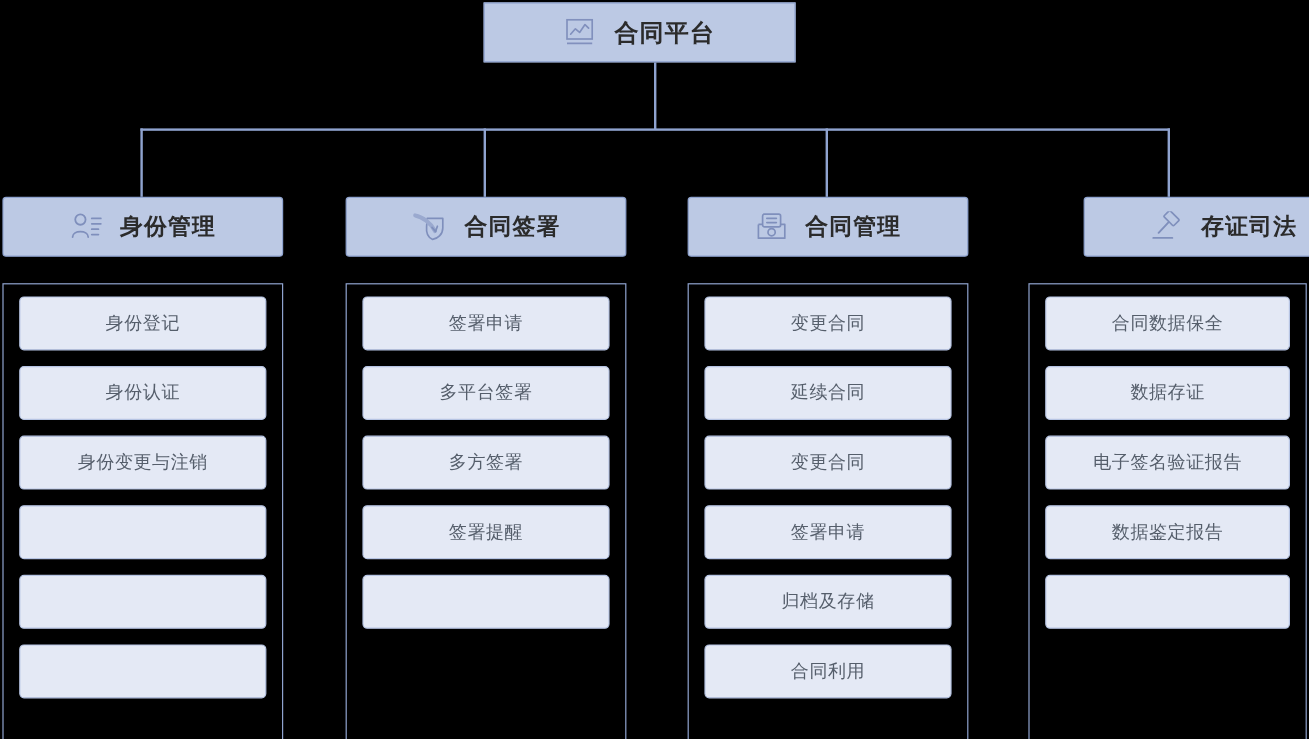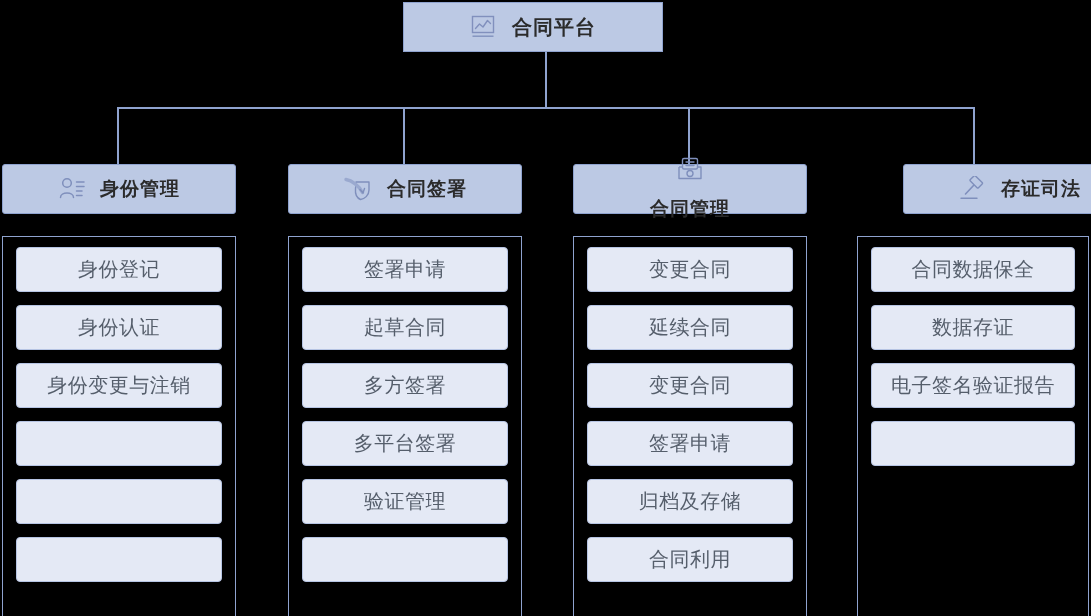--- a/index.html
+++ b/index.html
@@ -90,21 +90,21 @@
     height: 45px;
     background: #e4e9f5;
     border: 1px solid #b6c4e3;
     border-radius: 4px;
     box-sizing: border-box;
     display: flex;
     align-items: center;
     justify-content: center;
   }
   .item-label {
-    font-size: 20px;
+    font-size: 15px;
     color: #555e6b;
     letter-spacing: 0.5px;
     white-space: nowrap;
     text-align: center;
   }
 
   
   .icon {
     display: inline-flex;
     align-items: center;
@@ -182,39 +182,36 @@
           <path d="M17 13.5 L20 17 L21.5 12.5" fill="none" stroke="#7f8fbc" stroke-width="1.4" stroke-linejoin="round" stroke-linecap="round"></path>
         </svg>
       </span>
       <span class="col-header-label">合同签署</span>
     </div>
     <div class="col-body" style="width:234px; height:544px;">
       <div class="item-box">
           <span class="item-label">签署申请</span>
         </div>
       <div class="item-box">
-          <span class="item-label">起草合同</span>
+          <span class="item-label">多平台签署</span>
         </div>
       <div class="item-box">
           <span class="item-label">多方签署</span>
         </div>
       <div class="item-box">
-          <span class="item-label">多平台签署</span>
-        </div>
-      <div class="item-box">
-          <span class="item-label">验证管理</span>
+          <span class="item-label">签署提醒</span>
         </div>
       <div class="item-box">
           <span class="item-label"></span>
         </div>
     </div>
   </div>
 
   <div class="column" style="left:573px; width:234px;">
-    <div class="col-header" style="width:234px;flex-direction:column;">
+    <div class="col-header" style="width:234px;">
       <span class="icon">
         <svg width="28" height="26" viewBox="0 0 28 26">
           <rect x="6.5" y="2.5" width="15" height="10.5" rx="1.5" fill="none" stroke="#7f8fbc" stroke-width="1.4"></rect>
           <line x1="10" y1="6" x2="18" y2="6" stroke="#7f8fbc" stroke-width="1.3" stroke-linecap="round"></line>
           <line x1="10" y1="9.5" x2="18" y2="9.5" stroke="#7f8fbc" stroke-width="1.3" stroke-linecap="round"></line>
           <path d="M3 11 L3 22.5 L25 22.5 L25 11 L21.5 11" fill="none" stroke="#7f8fbc" stroke-width="1.4" stroke-linejoin="round"></path>
           <path d="M3 11 L6.5 11" fill="none" stroke="#7f8fbc" stroke-width="1.4"></path>
           <circle cx="14" cy="17.5" r="3" fill="none" stroke="#7f8fbc" stroke-width="1.4"></circle>
         </svg>
       </span>
@@ -257,18 +254,21 @@
       <div class="item-box">
           <span class="item-label">合同数据保全</span>
         </div>
       <div class="item-box">
           <span class="item-label">数据存证</span>
         </div>
       <div class="item-box">
           <span class="item-label">电子签名验证报告</span>
         </div>
       <div class="item-box">
+          <span class="item-label">数据鉴定报告</span>
+        </div>
+      <div class="item-box">
           <span class="item-label"></span>
         </div>
     </div>
   </div>
 
 </div>
 
 </body></html>

